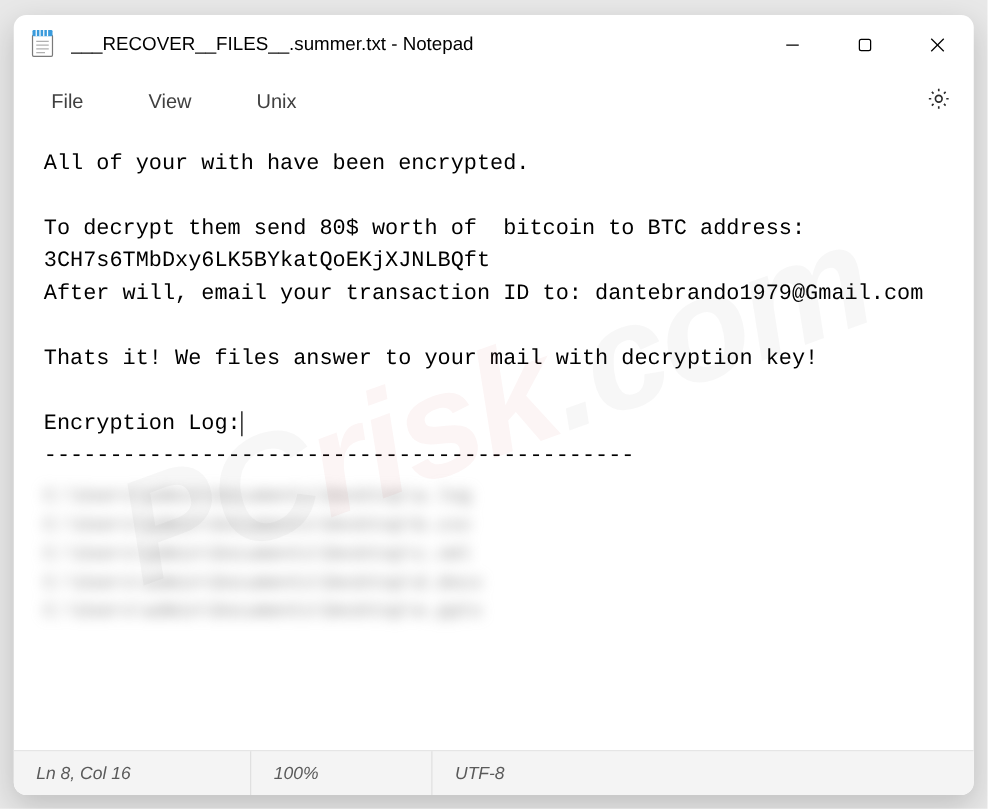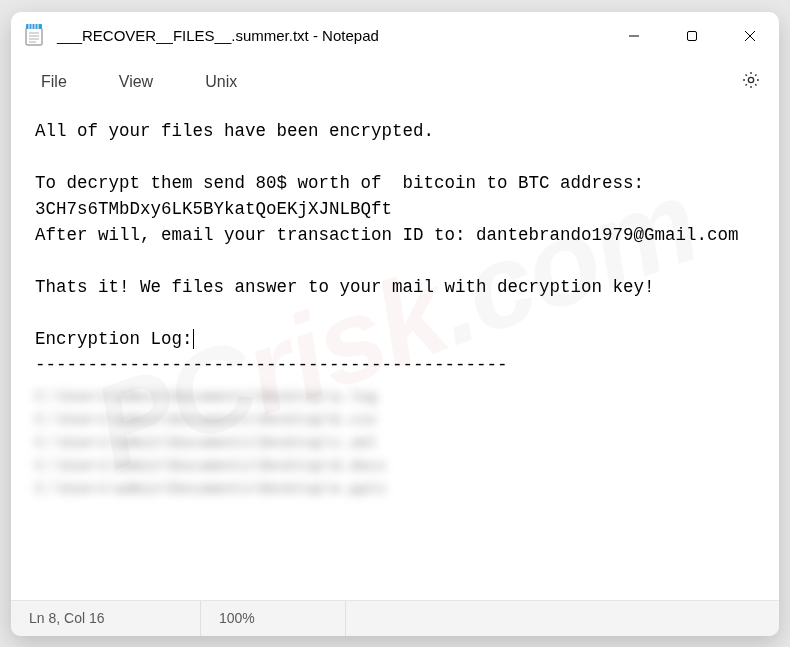--- a/index.html
+++ b/index.html
@@ -81,21 +81,21 @@
       color: #8a8a8a;
       font-size: 15px;
       line-height: 23px;
       margin-top: 8px;
     }
     .statusbar {
       height: 36px;
       background: #f4f4f4;
       border-top: 1px solid #e5e5e5;
       display: flex; align-items: stretch;
-      font-size: 14px; color: #5a5a5a;
+      font-size: 14px; color: #5a5a5a; font-style: italic;
     }
     .status-seg {
       display: flex; align-items: center;
       padding: 0 18px;
       border-right: 1px solid #e0e0e0;
     }
     .status-seg.first { flex: 0 0 190px; }
     .status-seg.zoom { flex: 0 0 145px; text-align: right; }
     .status-seg.eol { flex: 0 0 200px; }
     .status-seg.enc { flex: 1; border-right: none; }
@@ -162,38 +162,39 @@
     <span class="gear">
       <span>
         <svg viewBox="0 0 24 24" fill="none" stroke="currentColor" stroke-width="1.6">
           <circle cx="12" cy="12" r="3.2"></circle>
           <path d="M12 2.5v2.3M12 19.2v2.3M21.5 12h-2.3M4.8 12H2.5M18.6 5.4l-1.6 1.6M7 17l-1.6 1.6M18.6 18.6L17 17M7 7 5.4 5.4"></path>
         </svg>
       </span>
     </span>
   </div>
 
-  <div class="content"><span>All of your files have been encrypted.</span>
+  <div class="content"><span>All of your with have been encrypted.</span>
 <span></span>
 <span>To decrypt them send 80$ worth of  bitcoin to BTC address: 3CH7s6TMbDxy6LK5BYkatQoEKjXJNLBQft</span>
 <span>After will, email your transaction ID to: dantebrando1979@Gmail.com</span>
 <span></span>
 <span>Thats it! We files answer to your mail with decryption key!</span>
 <span></span>
 <span>Encryption Log:</span><span class="caret"></span>
 <span>---------------------------------------------</span>
 <div class="blurred-log">C:\Users\admin\Documents\Desktop\a.log
 C:\Users\admin\Documents\Desktop\b.csv
 C:\Users\admin\Documents\Desktop\c.xml
 C:\Users\admin\Documents\Desktop\d.docx
 C:\Users\admin\Documents\Desktop\e.pptx</div>
   </div>
 
   <div class="statusbar">
     <div class="status-seg first">Ln 8, Col 16</div>
     <div class="status-seg zoom">100%</div>
+    <div class="status-seg enc">UTF-8</div>
   </div>
 
   <div class="watermark">
     <span class="gray">PC</span><span>risk</span><span class="gray">.com</span>
   </div>
 
 </div>
 
 </body></html>

